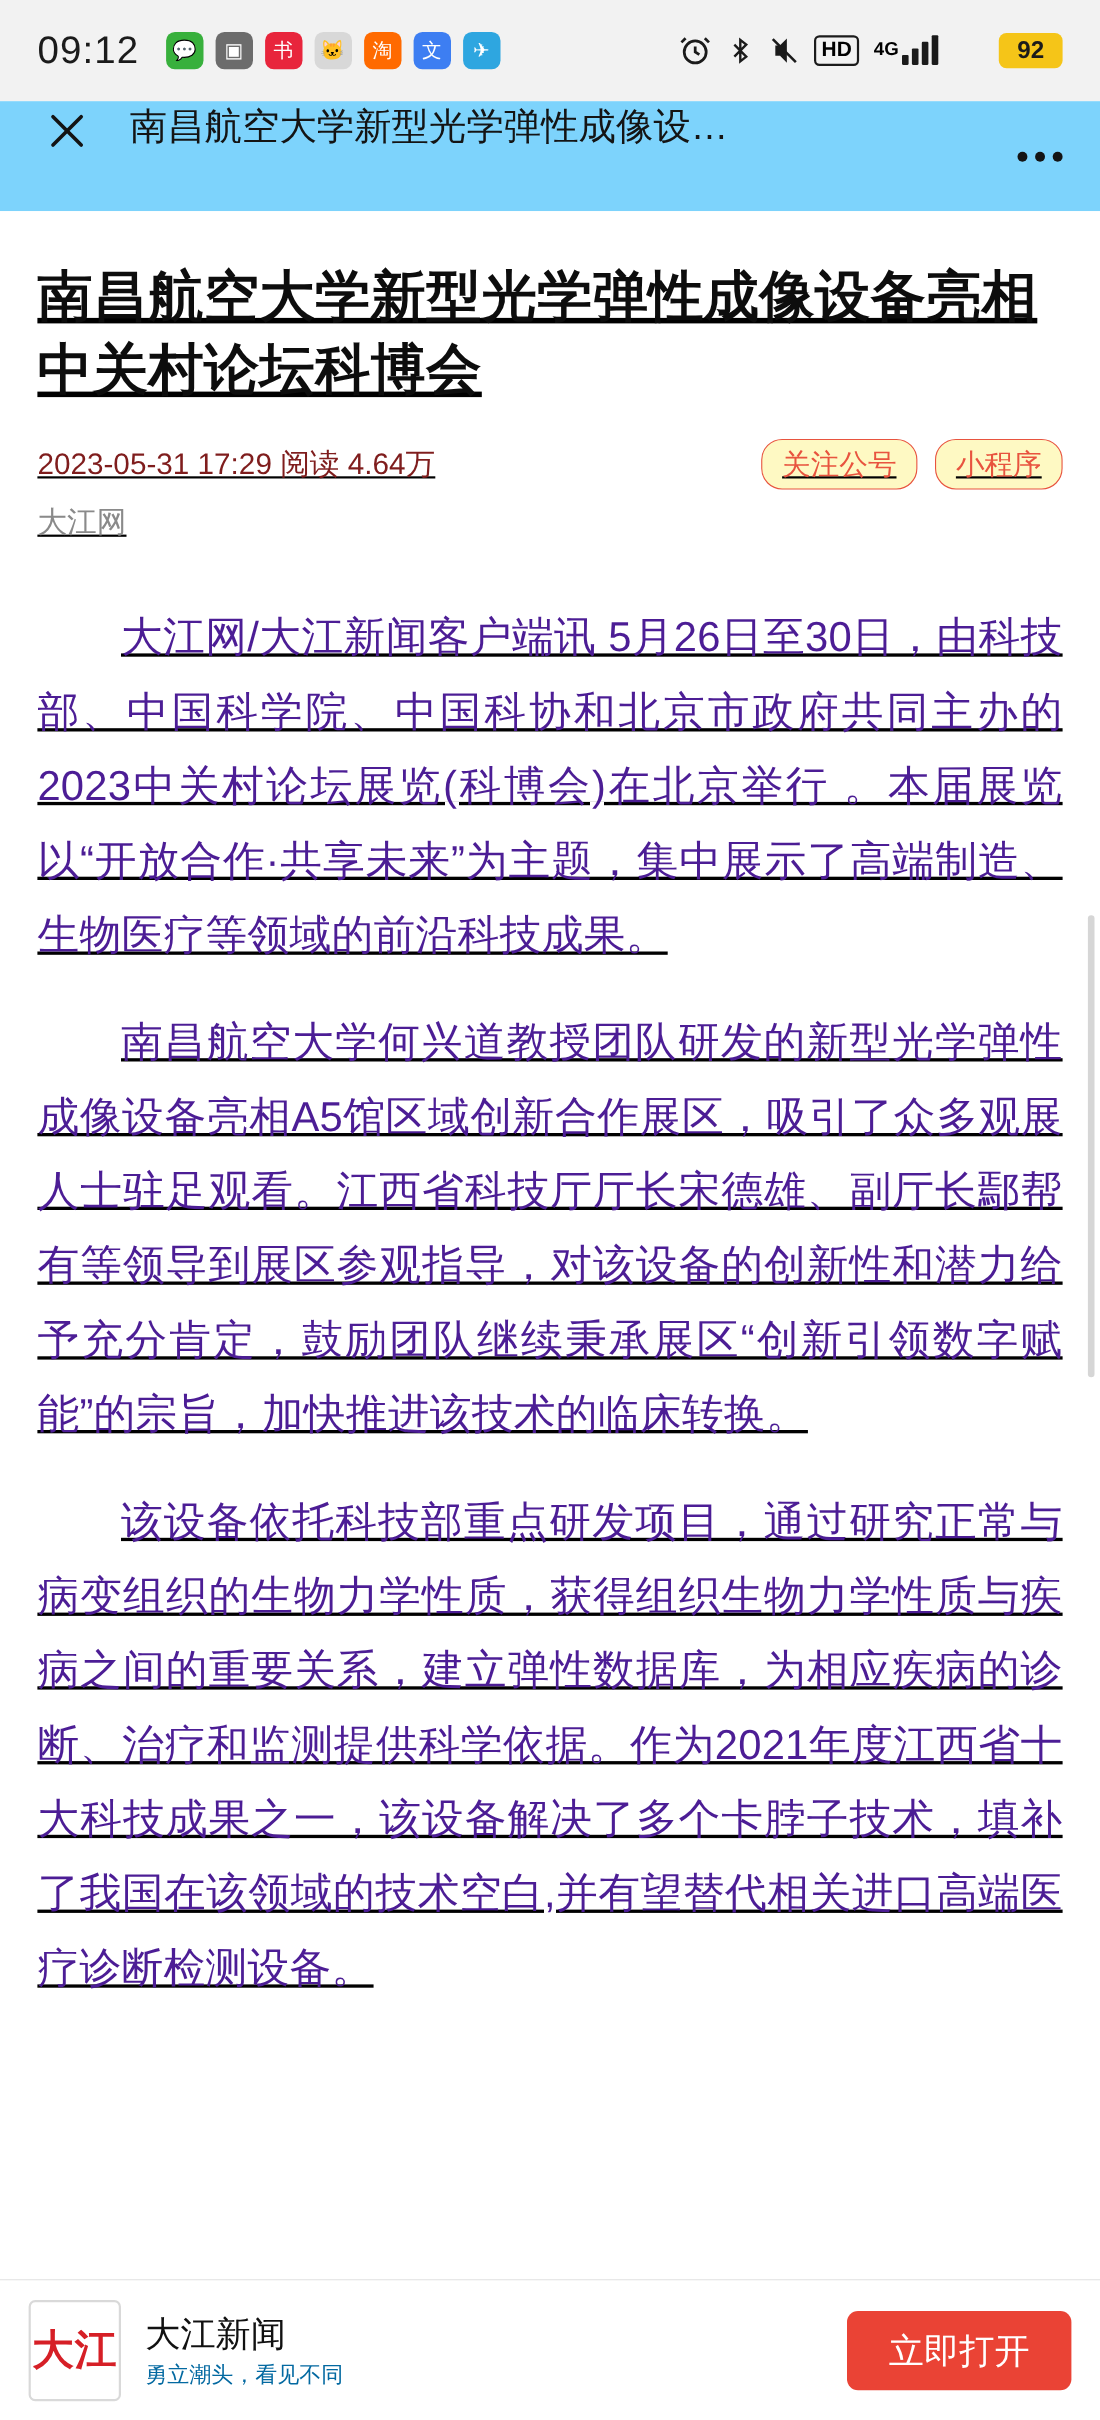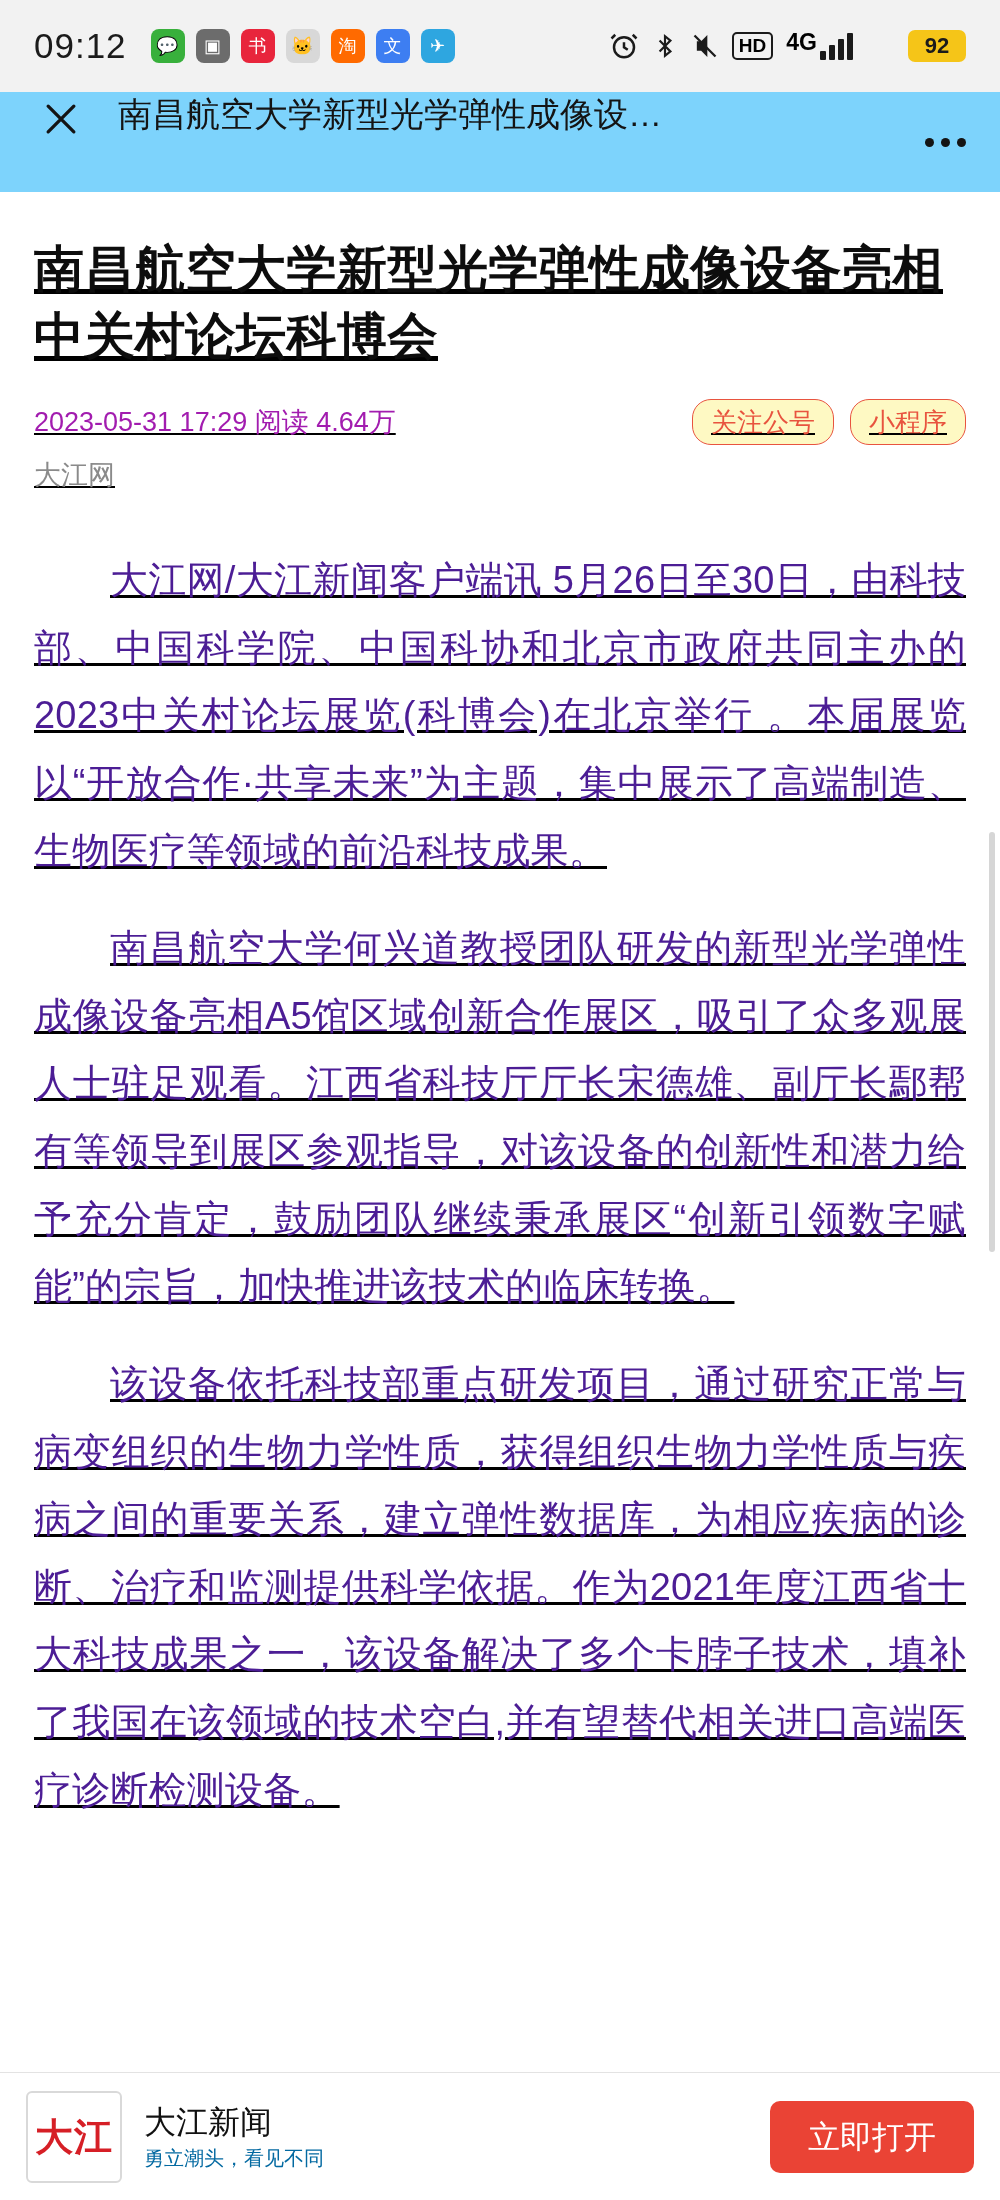--- a/index.html
+++ b/index.html
@@ -62,21 +62,21 @@
   .sys-ic svg { display: block; }
   .hd-badge {
     border: 2.5px solid #1b1b1b;
     border-radius: 5px;
     font-size: 19px;
     font-weight: 700;
     padding: 1px 5px;
     line-height: 1.15;
   }
   .sig-wrap { display: flex; align-items: flex-end; gap: 3px; }
-  .sig-4g { font-size: 23px; font-weight: 700; line-height: 1; margin-bottom: 6px;}
+  .sig-4g { font-size: 17px; font-weight: 700; line-height: 1; margin-bottom: 6px;}
   .bars { display: flex; align-items: flex-end; gap: 3px; height: 26px; }
   .bars i { width: 6px; background: #1b1b1b; display: block; border-radius: 1px; }
   .bars i:nth-child(1){ height: 9px; }
   .bars i:nth-child(2){ height: 15px; }
   .bars i:nth-child(3){ height: 21px; }
   .bars i:nth-child(4){ height: 27px; }
   .battery {
     background: #f5c518;
     color: #1b1b1b;
     font-size: 22px;
@@ -138,21 +138,21 @@
     color: #0d0d0d;
     letter-spacing: 0.5px;
   }
   .meta-row {
     display: flex;
     align-items: center;
     margin-top: 30px;
   }
   .meta-text {
     font-size: 27px;
-    color: #a21caf;
+    color: #7f1d1d;
     line-height: 1.5;
   }
   .meta-btns {
     margin-left: auto;
     display: flex;
     align-items: center;
     gap: 16px;
   }
   .pill {
     border: 1.5px solid #e8543f;
@@ -188,21 +188,21 @@
     left: 0; right: 0; bottom: 0;
     height: 128px;
     background: #ffffff;
     border-top: 1px solid #e3e3e3;
     display: flex;
     align-items: center;
     padding: 0 26px;
     z-index: 5;
   }
   .banner-logo {
-    width: 96px; height: 92px;
+    width: 84px; height: 92px;
     border: 2px solid #d9d9d9;
     border-radius: 6px;
     background: #fff;
     color: #d61f26;
     font-size: 38px;
     font-weight: 700;
     display: flex;
     align-items: center;
     justify-content: center;
     letter-spacing: 1px;

